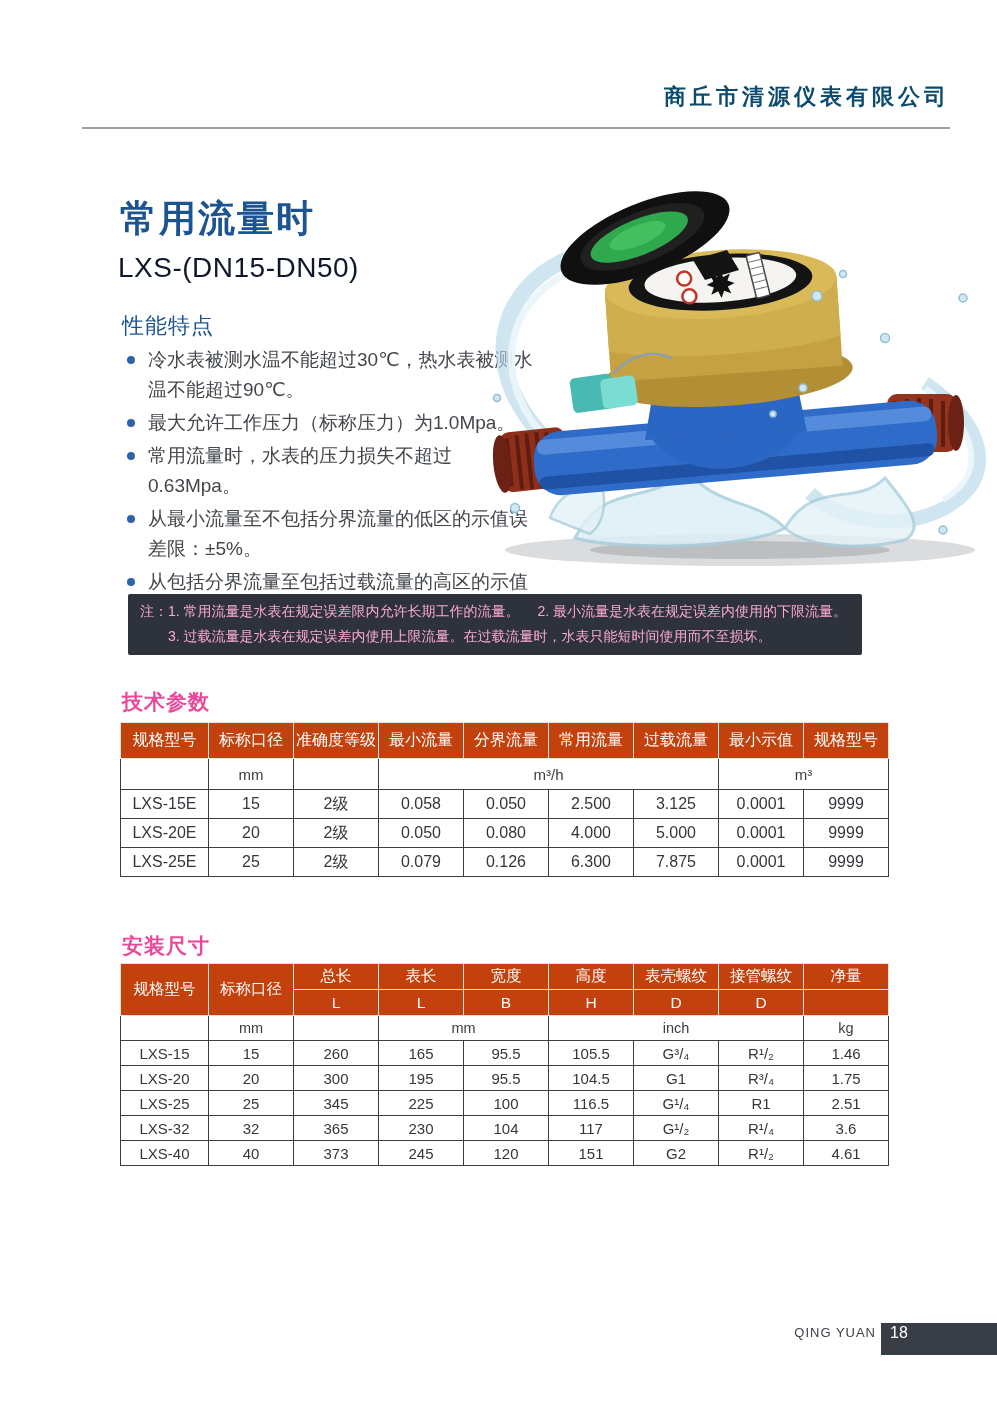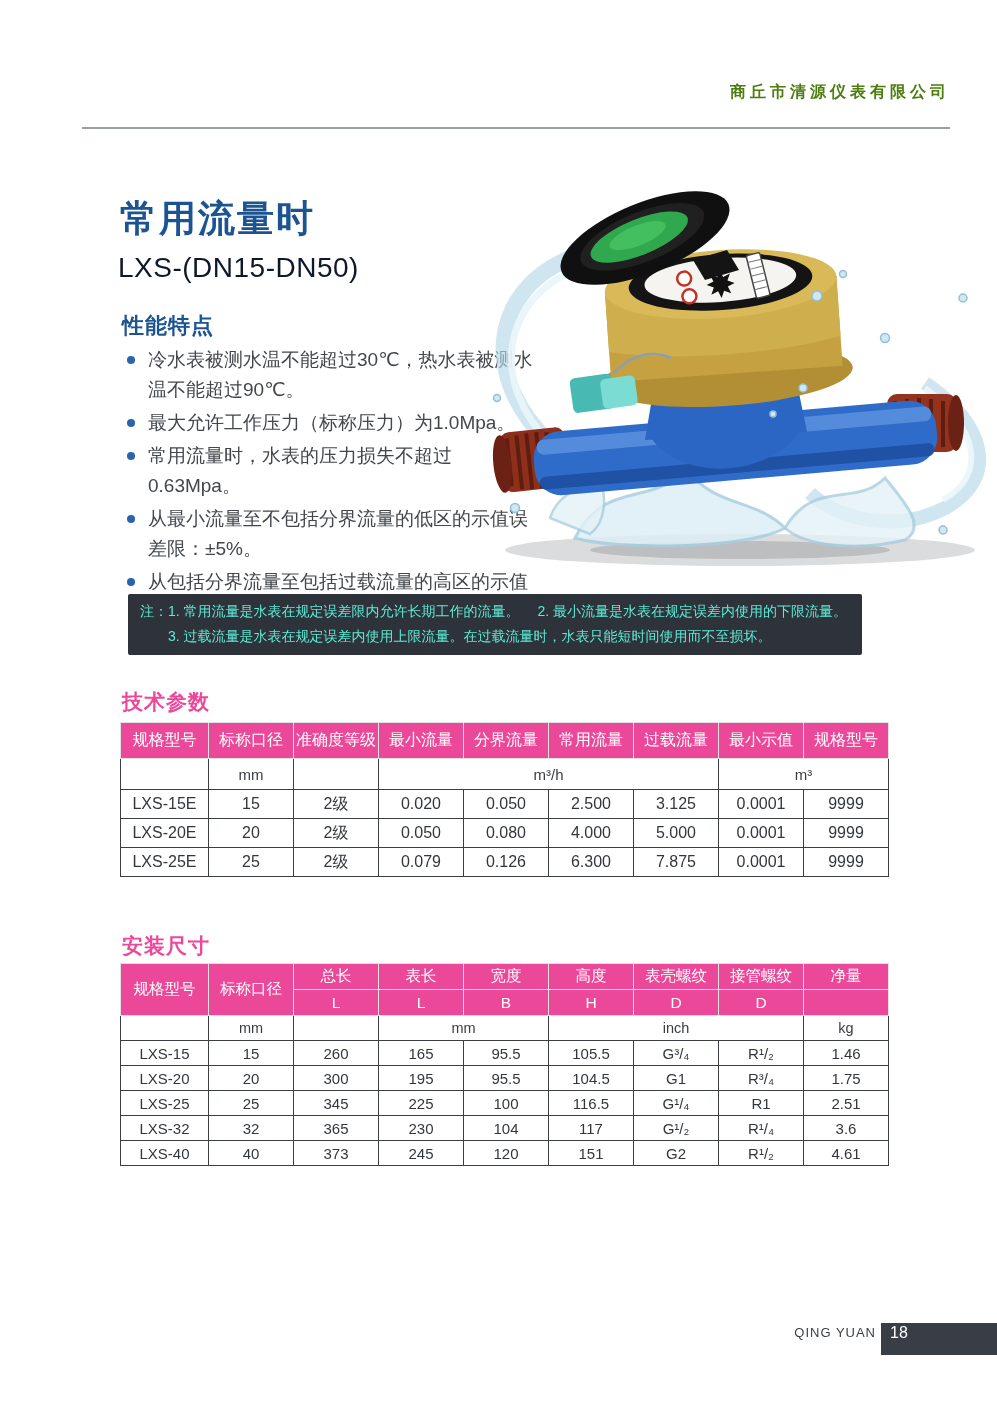--- a/index.html
+++ b/index.html
@@ -6,61 +6,61 @@
   body {
     width:997px; height:1403px; background:#ffffff; position:relative;
     font-family:"Liberation Sans","DejaVu Sans",sans-serif;
     overflow:hidden;
   }
   .page { position:absolute; inset:0; }
 
   
   .company {
     position:absolute; top:82px; right:47px;
-    font-size:16px; font-weight:bold; color:#4d7c0f; letter-spacing:4px;
+    font-size:22px; font-weight:bold; color:#0c4a6e; letter-spacing:4px;
   }
   .header-rule {
     position:absolute; top:127px; left:82px; right:47px;
     border-top:2px solid #9aa0a6; height:0;
   }
 
   
   .title {
     position:absolute; top:194px; left:120px; margin:0;
     font-size:37px; font-weight:bold; color:#1c5492; letter-spacing:2px;
   }
   .subtitle {
     position:absolute; top:252px; left:118px;
     font-size:28px; color:#0f172a; letter-spacing:.5px;
   }
 
   .features-heading {
     position:absolute; top:311px; left:122px; margin:0;
-    font-size:22px; font-weight:bold; color:#1c5492; letter-spacing:1px;
+    font-size:22px; font-weight:normal; color:#1c5492; letter-spacing:1px;
   }
   .features {
     position:absolute; top:345px; left:122px; width:414px;
     margin:0; padding:0; list-style:none;
   }
   .features li {
     position:relative; padding-left:26px; margin-bottom:3px;
     font-size:19px; line-height:30px; color:#43474c;
   }
   .features li::before {
     content:""; position:absolute; left:5px; top:11px;
     width:8px; height:8px; border-radius:50%; background:#2b63ad;
   }
 
   
   .product { position:absolute; left:455px; top:178px; width:542px; height:420px; }
 
   
   .note {
     position:absolute; left:128px; top:594px; width:734px; box-sizing:border-box;
-    background:#2d323b; color:#5eead4; border-radius:2px;
+    background:#2d323b; color:#f9a8d4; border-radius:2px;
     font-size:14px; line-height:25px; padding:5px 10px 6px 12px;
   }
   .note .l2 { padding-left:28px; }
 
   
   .section-heading {
     position:absolute; margin:0; font-size:21px; font-weight:bold;
     color:#ec4899; letter-spacing:1px;
   }
   #tech-heading { top:688px; left:122px; }
@@ -68,21 +68,21 @@
 
   
   table {
     position:absolute; left:120px; width:768px;
     border-collapse:collapse; table-layout:fixed;
   }
   #tech-table { top:722px; }
   #dim-table  { top:963px; }
   th, td { text-align:center; vertical-align:middle; padding:0; overflow:hidden; }
   th {
-    background:#ec4899; color:#ffffff; font-weight:normal;
+    background:#c2410c; color:#ffffff; font-weight:normal;
     border:1px solid #dfe1e3; font-size:16px;
   }
   td { border:1px solid #3a3e44; color:#33373c; background:#fff; }
   #tech-table th { height:35px; }
   #tech-table td { height:28px; font-size:16px; }
   #tech-table tr.units td { height:30px; font-size:15px; color:#3a3e43; }
   #dim-table th { height:25px; font-size:15.5px; }
   #dim-table td { height:24px; font-size:15px; }
   #dim-table tr.units td { font-size:14.5px; color:#3a3e43; }
 
@@ -234,21 +234,21 @@
         <td></td>
         <td>mm</td>
         <td></td>
         <td colspan="4">m³/h</td>
         <td colspan="2">m³</td>
       </tr>
       <tr>
         <td>LXS-15E</td>
         <td>15</td>
         <td>2级</td>
-        <td>0.020</td>
+        <td>0.058</td>
         <td>0.050</td>
         <td>2.500</td>
         <td>3.125</td>
         <td>0.0001</td>
         <td>9999</td>
       </tr>
       <tr>
         <td>LXS-20E</td>
         <td>20</td>
         <td>2级</td>

